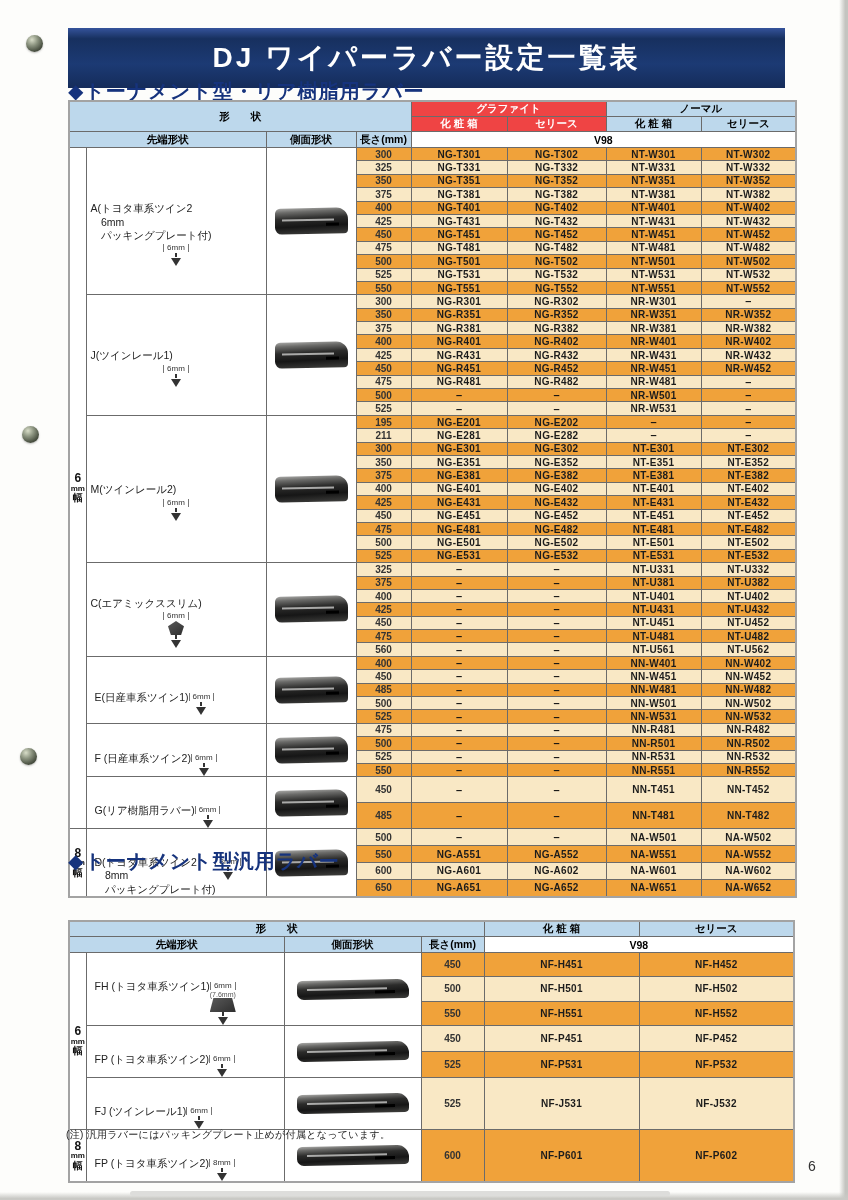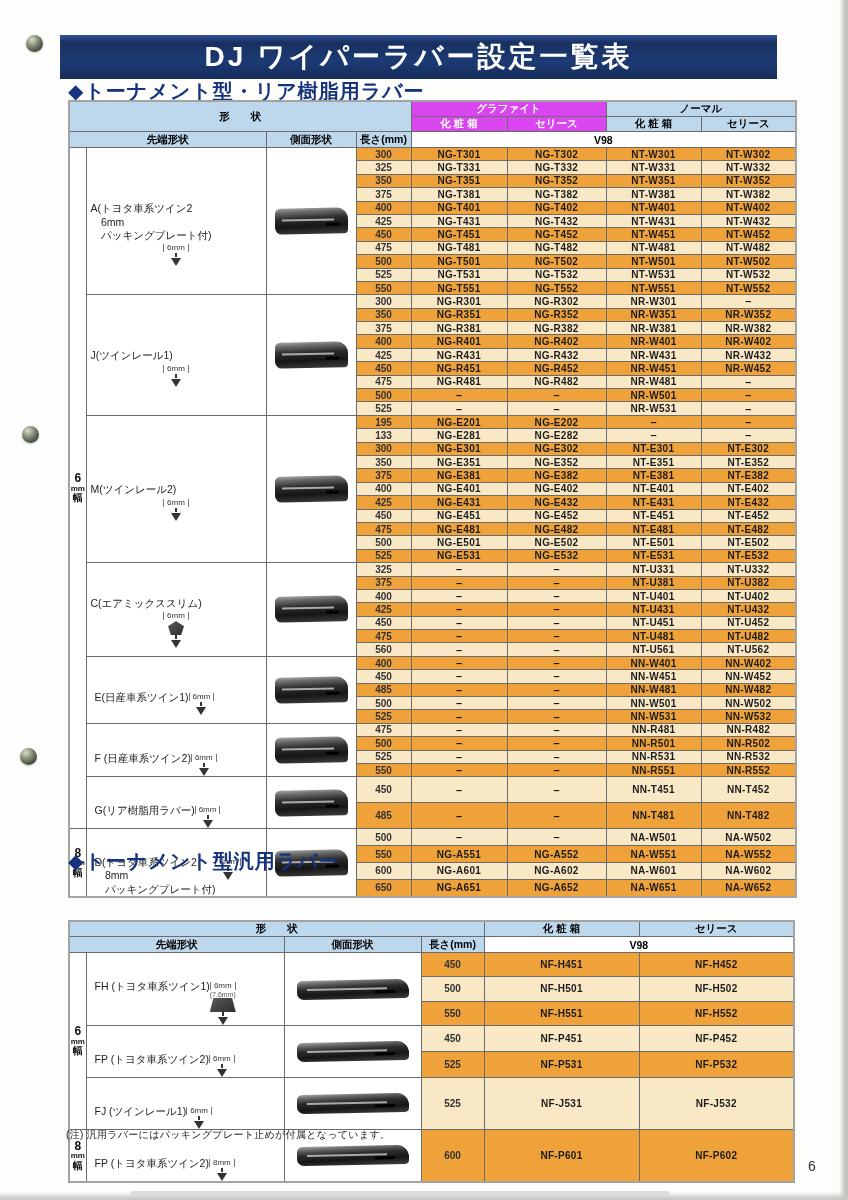--- a/index.html
+++ b/index.html
@@ -13,36 +13,36 @@
   .edge-right{position:absolute;right:0;top:0;width:9px;height:1200px;
     background:linear-gradient(90deg,rgba(180,180,178,0),#c4c4c0 70%);}
   .edge-bottom{position:absolute;left:0;bottom:0;width:848px;height:8px;
     background:linear-gradient(180deg,rgba(190,190,188,0),#c9c9c5 80%);}
   .smudge{position:absolute;left:130px;top:1191px;width:540px;height:5px;border-radius:3px;
     background:#dddddb;}
   .hole{position:absolute;width:17px;height:17px;border-radius:50%;
     background:radial-gradient(circle at 35% 28%,#d8ddc8 0%,#8c9480 35%,#4a5142 70%,#2b2f26 100%);
     box-shadow:0 1px 2px rgba(0,0,0,.25);}
   
-  .banner{position:absolute;left:60px;top:28px;width:717px;height:44px;
+  .banner{position:absolute;left:68px;top:28px;width:717px;height:60px;
     background:linear-gradient(180deg,#35539b 0%,#17305f 18%,#1c3a74 60%,#152c5a 100%);
     color:#fff;font-size:28px;font-weight:bold;letter-spacing:3px;
-    display:flex;align-items:center;justify-content:center;margin-top:7px;}
+    display:flex;align-items:center;justify-content:center;}
   .sec-title{position:absolute;left:68px;color:#16337d;font-size:20px;font-weight:bold;letter-spacing:1px;}
   
   table{border-collapse:collapse;table-layout:fixed;position:absolute;left:68px;
     background:#fff;}
   td,th{border:1px solid #6b6b6b;padding:0;overflow:hidden;white-space:nowrap;}
   .t1{top:100px;width:727px;}
   .t2{top:920px;width:725px;}
   table{border:2px solid #a3a3a3;}
   th{font-size:10.5px;font-weight:bold;}
   .hrow1 th,.hrow2 th{height:13px;}
   .hrow3 th{height:15px;}
-  .navy{background:#d946ef;color:#fff;}
+  .navy{background:#ef4444;color:#fff;}
   .ltb{background:#bdd8ec;color:#000;}
   .whitec{background:#fff;color:#000;}
   td{font-size:10px;text-align:center;}
   .t1 td{height:12.4px;}
   tr.sec-G td{height:23.5px;}
   tr.sec-D td{height:12.6px;}
   .t2 td{height:21px;}
   .t2 tr.sec-FP6 td{height:23px;}
   .t2 tr.sec-FJ td{height:38px;}
   .t2 tr.sec-FP8 td{height:40px;}
@@ -329,21 +329,21 @@
         <td class="sidecell" rowspan="11">
           <div class="blade "></div>
         </td>
         <td class="len">195</td>
         <td class="code">NG-E201</td>
         <td class="code">NG-E202</td>
         <td class="dash">–</td>
         <td class="dash">–</td>
       </tr>
       <tr class="sec-M rl">
-        <td class="len">133</td>
+        <td class="len">211</td>
         <td class="code">NG-E281</td>
         <td class="code">NG-E282</td>
         <td class="dash">–</td>
         <td class="dash">–</td>
       </tr>
       <tr class="sec-M rd">
         <td class="len">300</td>
         <td class="code">NG-E301</td>
         <td class="code">NG-E302</td>
         <td class="code">NT-E301</td>

